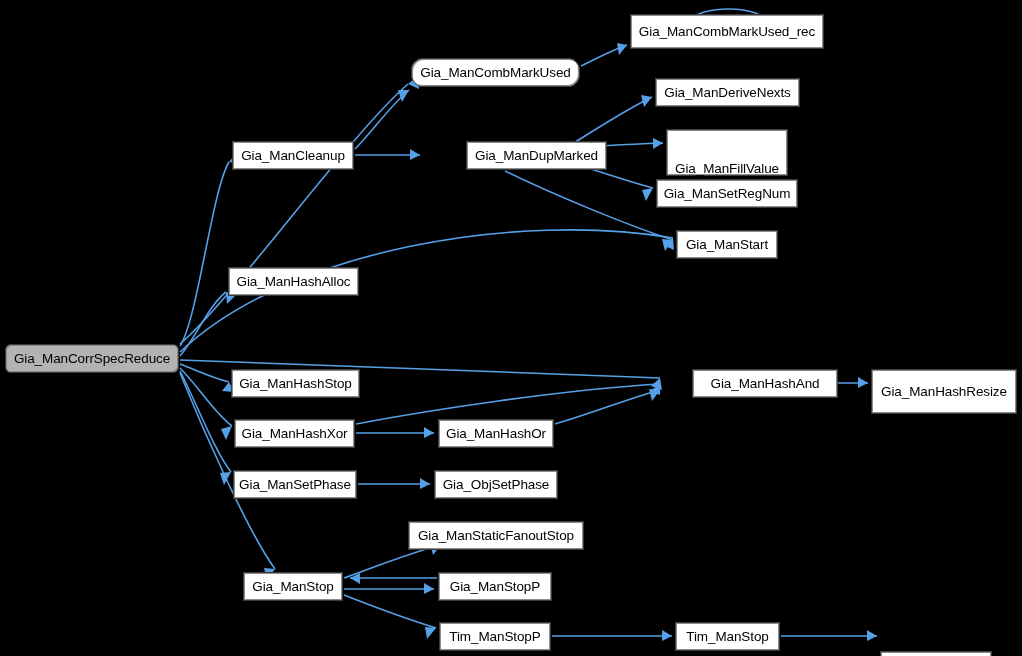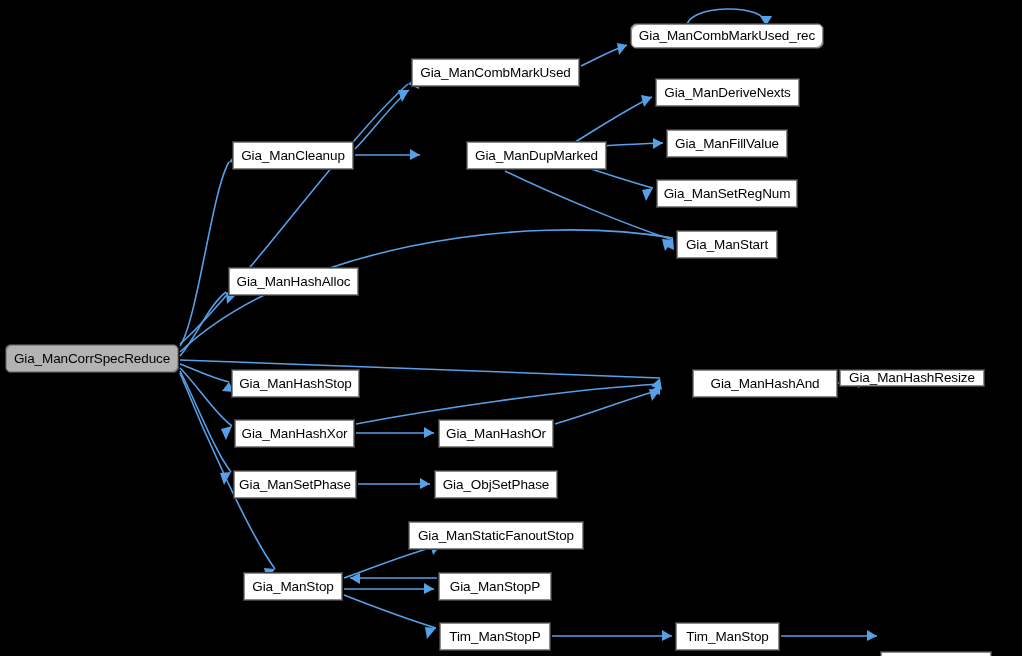--- a/index.html
+++ b/index.html
@@ -170,30 +170,30 @@
       </g>
       <g>
         <path class="edge-path" d="M 781,636 L 877,636" stroke="#56A0E8"></path>
         <path class="edge-head" d="M 877,636 l -10,5 l 0,-11 z" fill="#56A0E8"></path>
       </g>
     </svg>
   <div id="node-layer">
       <div class="node-box root" style="left: 5px; top: 344px; width: 174px; height: 29px; border-radius: 6px;">
         <span class="node-label">Gia_ManCorrSpecReduce</span>
       </div>
-      <div class="node-box" style="left: 630px; top: 23px; width: 194px; height: 26px; border-radius: 7px;">
+      <div class="node-box" style="left: 630px; top: 14px; width: 194px; height: 35px;">
         <span class="node-label">Gia_ManCombMarkUsed_rec</span>
       </div>
-      <div class="node-box" style="left: 411px; top: 58px; width: 169px; height: 29px;">
+      <div class="node-box" style="left: 411px; top: 58px; width: 169px; height: 29px; border-radius: 12px;">
         <span class="node-label">Gia_ManCombMarkUsed</span>
       </div>
       <div class="node-box" style="left: 655px; top: 78px; width: 145px; height: 29px;">
         <span class="node-label">Gia_ManDeriveNexts</span>
       </div>
-      <div class="node-box" style="left: 666px; top: 129px; width: 122px; height: 29px;">
+      <div class="node-box" style="left: 666px; top: 129px; width: 122px; height: 47px; align-items: flex-end;">
         <span class="node-label">Gia_ManFillValue</span>
       </div>
       <div class="node-box" style="left: 232px; top: 141px; width: 122px; height: 29px; justify-content: center;">
         <span class="node-label">Gia_ManCleanup</span>
       </div>
       <div class="node-box" style="left: 425px; top: 141px; width: 141px; height: 29px; margin-left: 41px;">
         <span class="node-label">Gia_ManDupMarked</span>
       </div>
       <div class="node-box" style="left: 656px; top: 179px; width: 142px; height: 29px;">
         <span class="node-label">Gia_ManSetRegNum</span>
@@ -203,21 +203,21 @@
       </div>
       <div class="node-box" style="left: 228px; top: 267px; width: 131px; height: 29px;">
         <span class="node-label">Gia_ManHashAlloc</span>
       </div>
       <div class="node-box" style="left: 231px; top: 369px; width: 129px; height: 29px;">
         <span class="node-label">Gia_ManHashStop</span>
       </div>
       <div class="node-box" style="left: 692px; top: 369px; width: 146px; height: 29px;">
         <span class="node-label">Gia_ManHashAnd</span>
       </div>
-      <div class="node-box" style="left: 839px; top: 369px; width: 146px; height: 18px;">
+      <div class="node-box" style="left: 871px; top: 369px; width: 146px; height: 45px;">
         <span class="node-label">Gia_ManHashResize</span>
       </div>
       <div class="node-box" style="left: 234px; top: 419px; width: 121px; height: 29px; text-align: right;">
         <span class="node-label">Gia_ManHashXor</span>
       </div>
       <div class="node-box" style="left: 438px; top: 419px; width: 116px; height: 29px;">
         <span class="node-label">Gia_ManHashOr</span>
       </div>
       <div class="node-box" style="left: 233px; top: 470px; width: 124px; height: 29px;">
         <span class="node-label">Gia_ManSetPhase</span>

